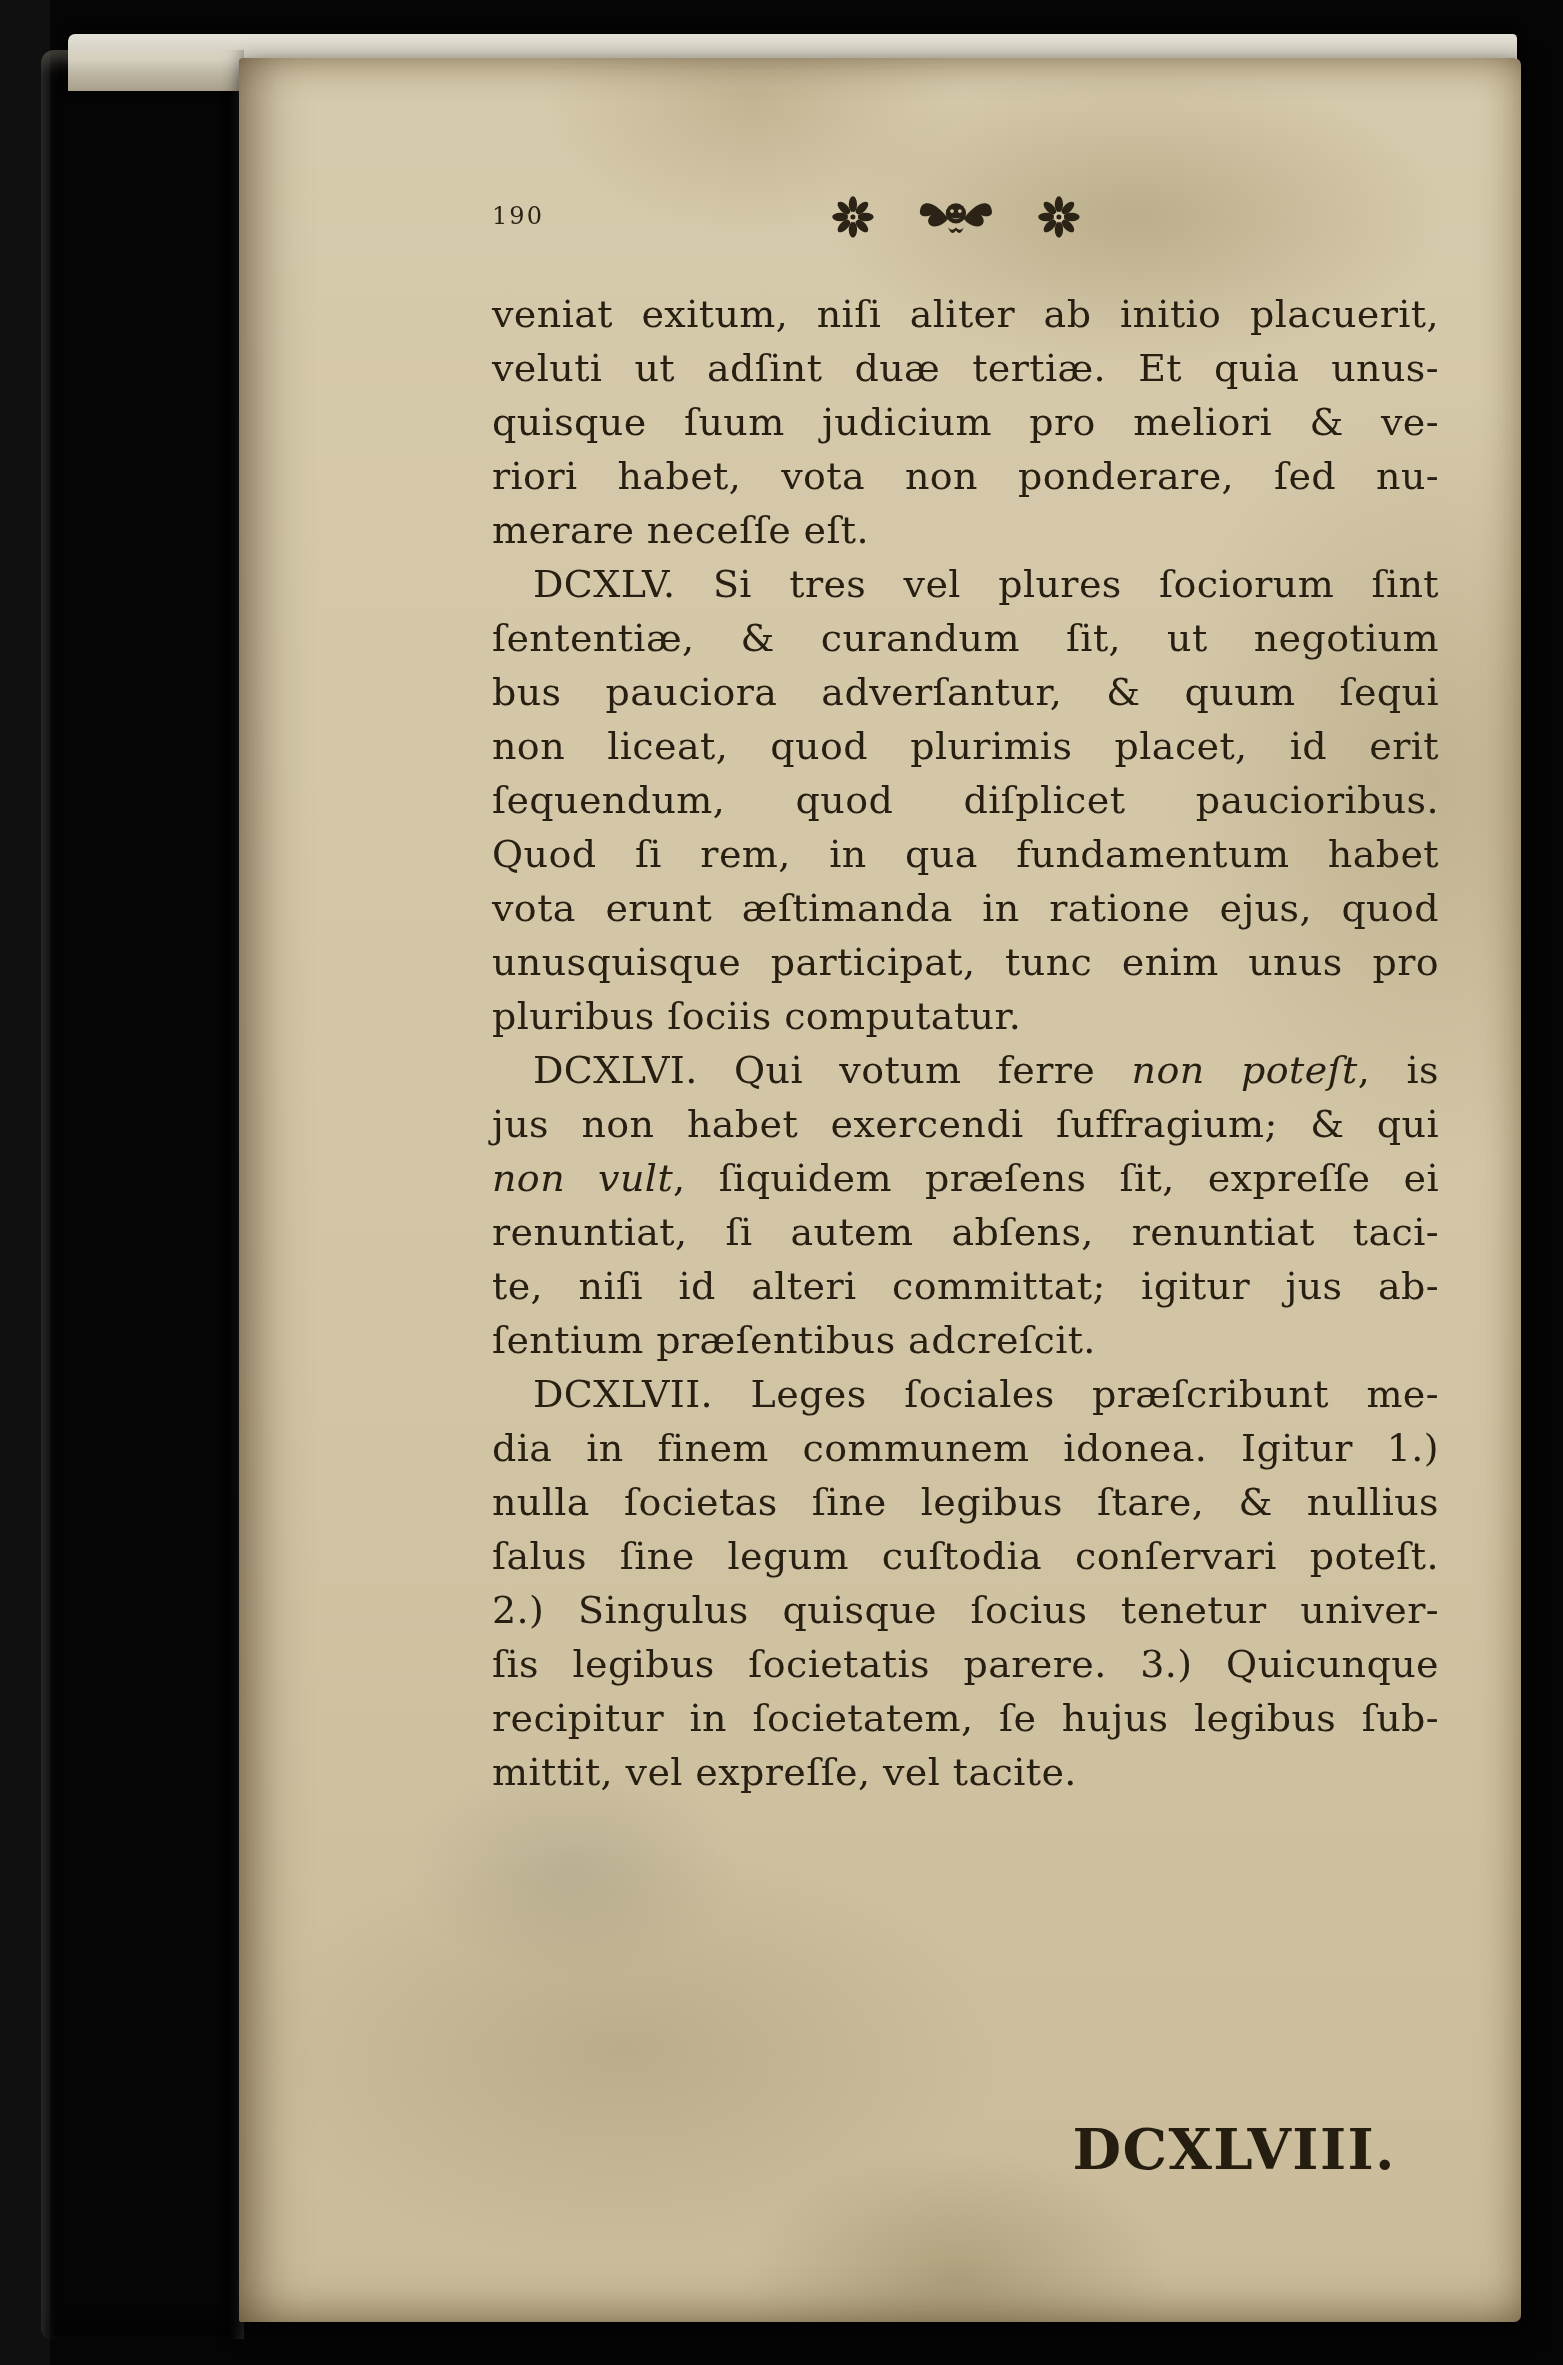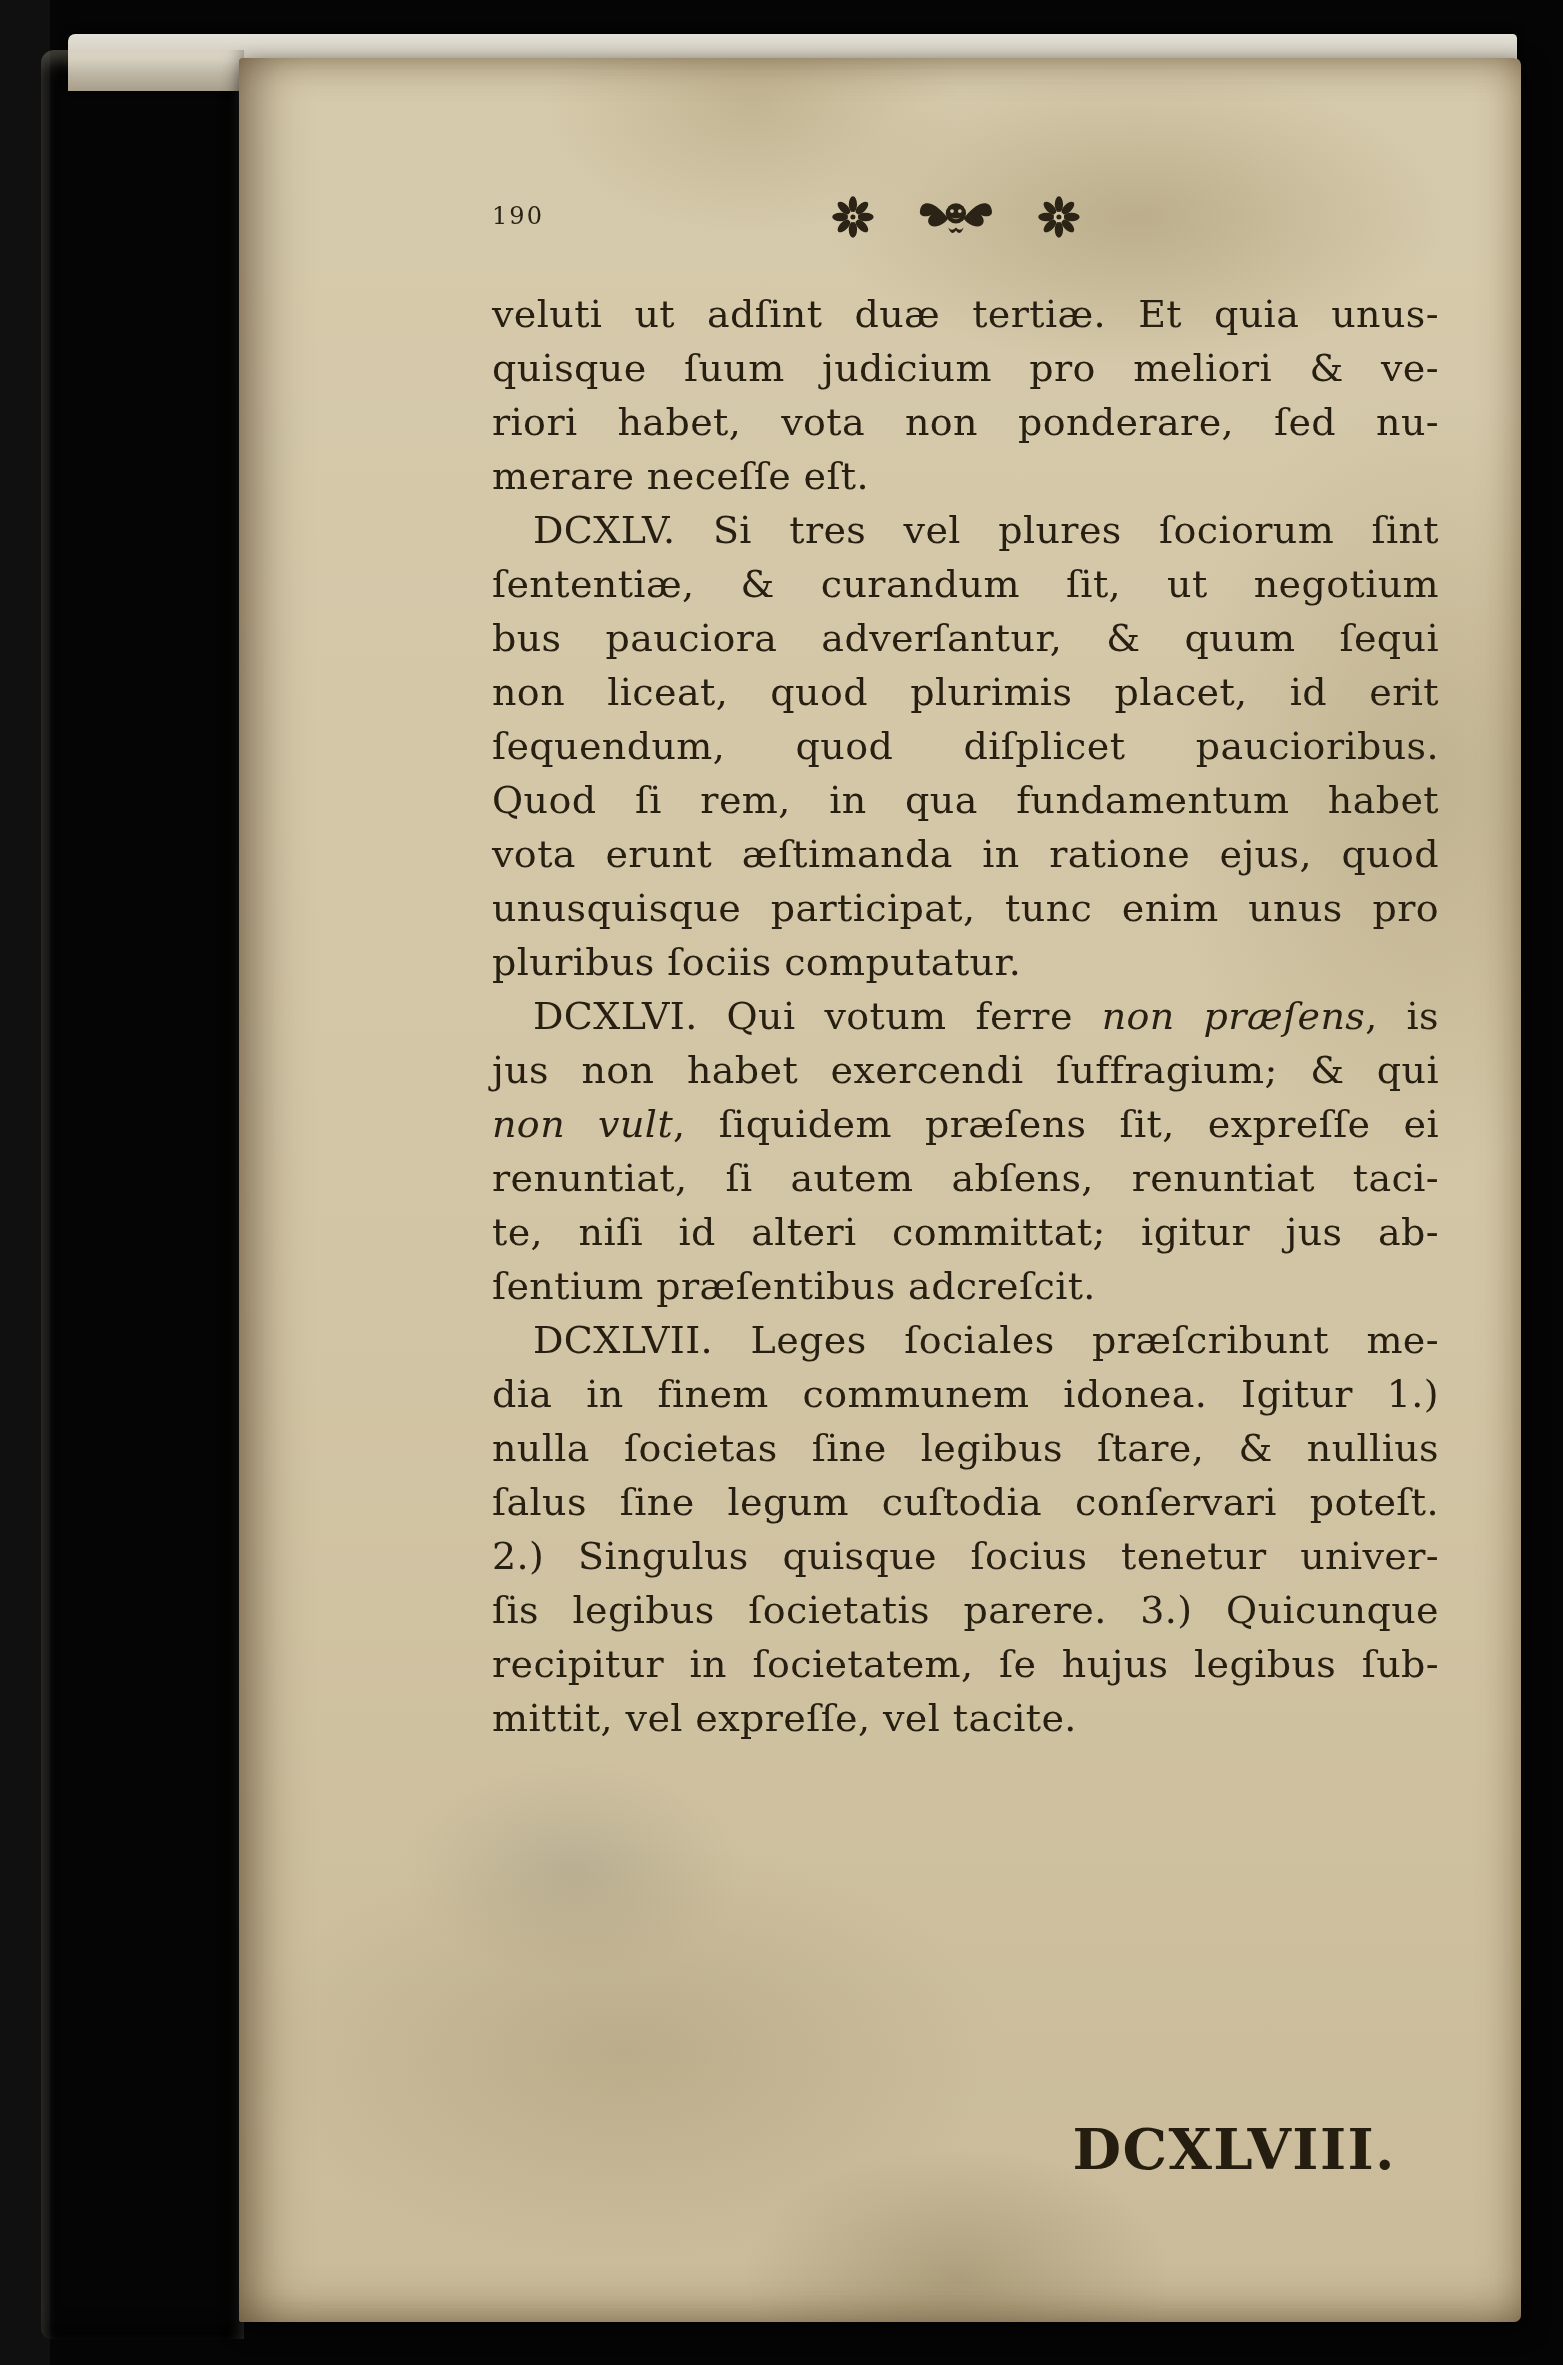--- a/index.html
+++ b/index.html
@@ -185,38 +185,39 @@
               <circle cx="20" cy="20" r="4.5" fill="#d2c5a5"></circle>
               <circle cx="20" cy="20" r="2.2"></circle>
             </g>
           </svg>
         </span>
       </span>
     </div>
 
     <div class="text-block">
         <div class="para">
+          <div class="line"><span>veniat exitum, niſi aliter ab initio placuerit,</span></div>
           <div class="line"><span>veluti ut adſint duæ tertiæ.  Et quia unus-</span></div>
           <div class="line"><span>quisque ſuum judicium pro meliori &amp; ve-</span></div>
           <div class="line"><span>riori habet, vota non ponderare, ſed nu-</span></div>
           <div class="line last"><span>merare neceſſe eſt.</span></div>
         </div>
         <div class="para">
           <div class="line indent"><span>DCXLV.  Si tres vel plures ſociorum ſint</span></div>
           <div class="line"><span>ſententiæ, &amp; curandum ſit, ut negotium</span></div>
           <div class="line"><span>bus pauciora adverſantur,  &amp; quum ſequi</span></div>
           <div class="line"><span>non liceat, quod plurimis placet, id erit</span></div>
           <div class="line"><span>ſequendum, quod diſplicet paucioribus.</span></div>
           <div class="line"><span>Quod ſi rem, in qua fundamentum habet</span></div>
           <div class="line"><span>vota erunt æſtimanda in ratione ejus, quod</span></div>
           <div class="line"><span>unusquisque participat, tunc enim unus pro</span></div>
           <div class="line last"><span>pluribus ſociis computatur.</span></div>
         </div>
         <div class="para">
-          <div class="line indent"><span>DCXLVI.  Qui votum ferre </span><span class="it">non præſens</span><span>, is</span></div>
+          <div class="line indent"><span>DCXLVI.  Qui votum ferre </span><span class="it">non poteſt</span><span>, is</span></div>
           <div class="line"><span>jus non habet exercendi ſuffragium; &amp; qui</span></div>
           <div class="line"><span class="it">non vult</span><span>, ſiquidem præſens ſit, expreſſe ei</span></div>
           <div class="line"><span>renuntiat, ſi autem abſens, renuntiat taci-</span></div>
           <div class="line"><span>te, niſi id alteri committat; igitur jus ab-</span></div>
           <div class="line last"><span>ſentium præſentibus adcreſcit.</span></div>
         </div>
         <div class="para">
           <div class="line indent"><span>DCXLVII.  Leges ſociales præſcribunt me-</span></div>
           <div class="line"><span>dia in finem communem idonea.  Igitur 1.)</span></div>
           <div class="line"><span>nulla ſocietas ſine legibus ſtare,  &amp; nullius</span></div>

